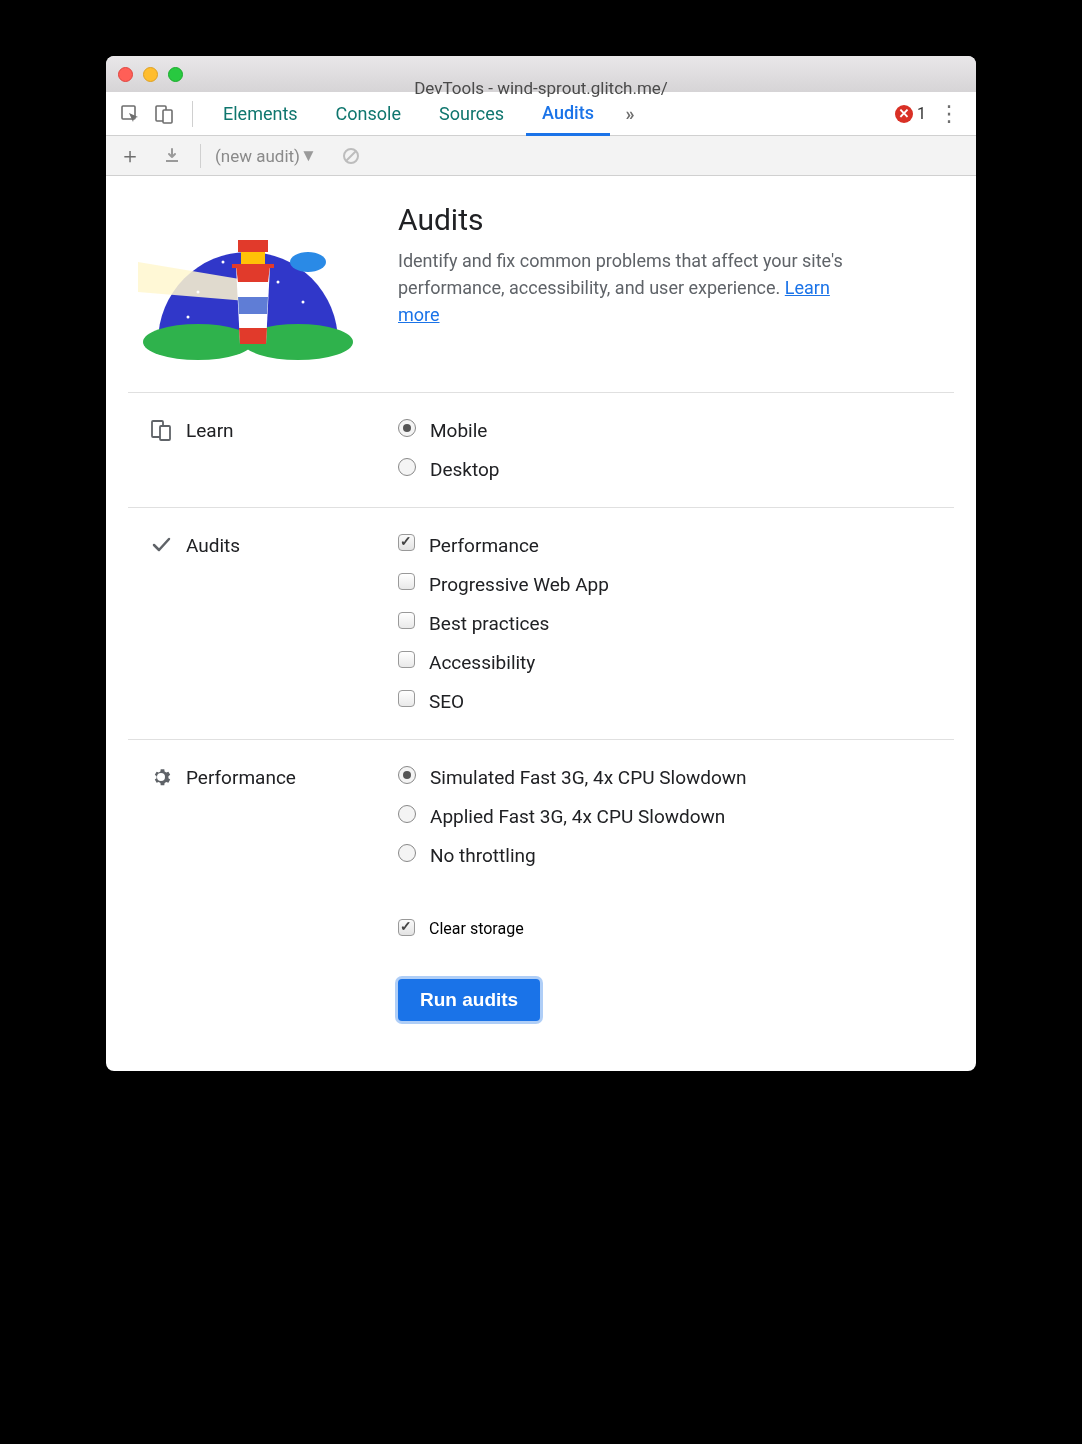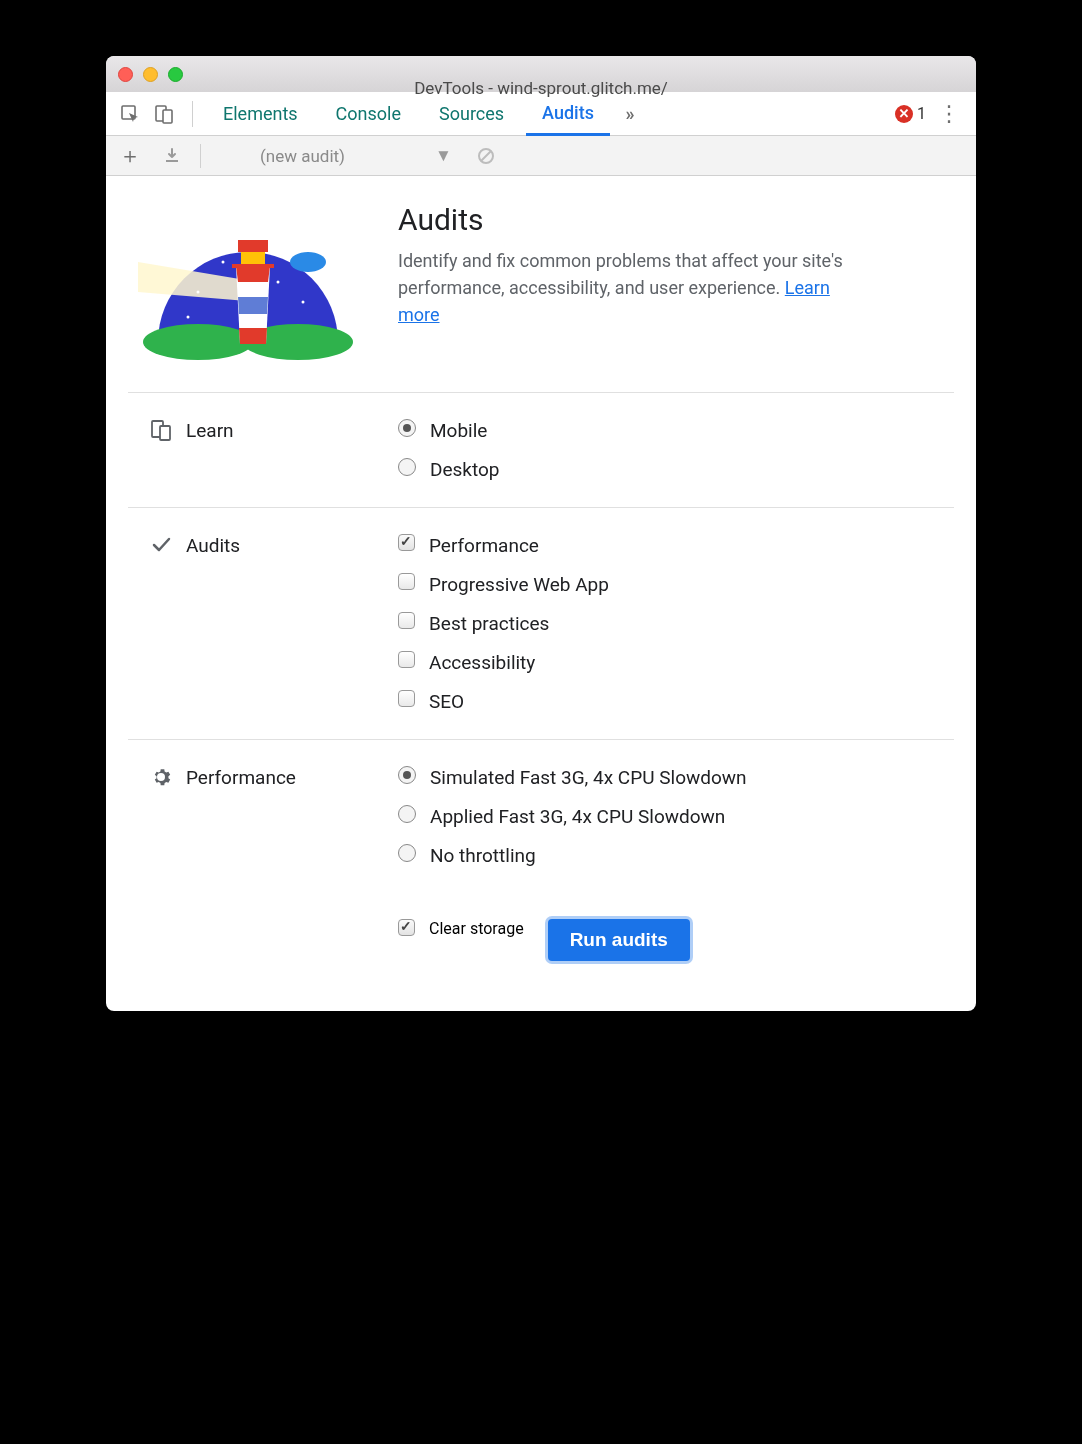--- a/index.html
+++ b/index.html
@@ -62,21 +62,21 @@
     height:40px;
     border-bottom:1px solid #d0d0d0;
     background:#f3f3f3;
     display:flex;
     align-items:center;
     padding:0 10px;
     gap:14px;
     color:#888;
     font-size:17px;
   }
-  .sub-dd{display:flex;align-items:center;gap:90px;color:#8a8a8a;margin-left:45px;}
+  .sub-dd{display:flex;align-items:center;color:#8a8a8a;}
   .sub-dd .caret{color:#9a9a9a;}
   .vsep2{width:1px;height:24px;background:#d0d0d0;}
   
   .content{padding:26px 22px 50px;}
   .hero{display:flex;gap:30px;align-items:flex-start;padding-bottom:30px;}
   .hero-text h1{margin:0 0 10px;font-size:30px;font-weight:400;color:#202124;}
   .hero-text p{margin:0;font-size:18px;color:#5f6368;line-height:1.5;max-width:460px;}
   .hero-text a{color:#1a73e8;text-decoration:underline;}
   .lh-illus{width:240px;height:160px;flex-shrink:0;}
   
@@ -84,21 +84,21 @@
   .section:last-of-type{border-bottom:1px solid #e0e0e0;}
   .sec-label{width:250px;display:flex;align-items:flex-start;gap:14px;padding-left:22px;color:#202124;font-size:19px;}
   .sec-label .ic{width:22px;height:22px;color:#5f6368;flex-shrink:0;display:flex;align-items:center;justify-content:center;}
   .options{display:flex;flex-direction:column;gap:16px;font-size:19px;color:#202124;}
   .opt{display:flex;align-items:flex-start;gap:14px;}
   .radio{appearance:none;width:18px;height:18px;border-radius:50%;border:1px solid #888;position:relative;margin:0;background:#f4f4f4;}
   .radio:checked::after{content:"";position:absolute;inset:4px;border-radius:50%;background:#555;}
   .cb{appearance:none;width:17px;height:17px;border:1px solid #999;border-radius:4px;margin:0;position:relative;background:linear-gradient(#fff,#e9e9e9);}
   .cb:checked{background:linear-gradient(#fafafa,#e3e3e3);}
   .cb:checked::after{content:"✓";position:absolute;top:-2px;left:1px;font-size:14px;color:#444;font-weight:700;}
-  .footer{padding:26px 0 0 270px;display:flex;flex-direction:row;align-items:flex-start;gap:24px;}
+  .footer{padding:26px 0 0 270px;display:flex;flex-direction:column;align-items:flex-start;gap:41px;}
   .run-btn{background:#1a73e8;color:#fff;border:none;border-radius:4px;padding:10px 22px;font-size:19px;font-weight:600;box-shadow:0 0 0 3px rgba(26,115,232,.35);cursor:pointer;}
 </style>
 </head>
 <body>
 
 <div class="window">
 
   <div class="titlebar">
     <div class="traffic">
       <div class="dot red"></div>

